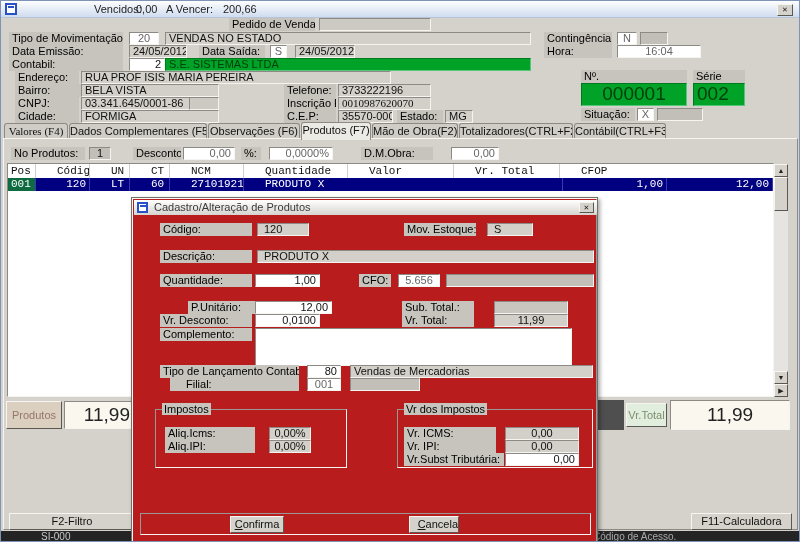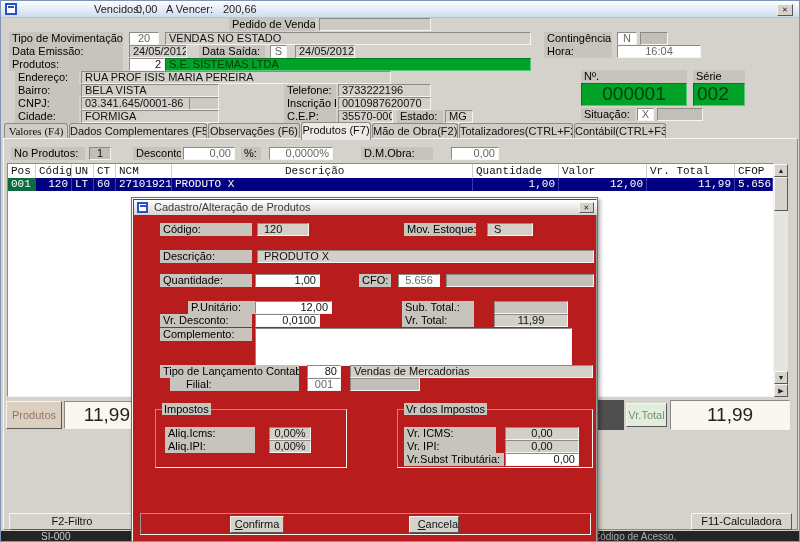--- a/index.html
+++ b/index.html
@@ -25,21 +25,21 @@
   .grn { background:#00a228; color:#00400a; }
   .tab { position:absolute; top:122px; height:16px; line-height:15px; text-align:center;
          background:#d0cdc6; border:1px solid #8d8a85; border-bottom:none;
          border-radius:3px 3px 0 0; overflow:hidden; white-space:nowrap; }
   .tab.active { top:121px; height:18px; background:#eceae5; z-index:3; font-weight:normal; }
   .panel { position:absolute; left:2px; top:137px; width:795px; height:392px;
            border:1px solid; border-color:#f6f5f2 #8d8a85 #8d8a85 #f6f5f2; }
   .tablewrap { position:absolute; left:6px; top:162px; width:767px; height:234px;
            background:#fff; border:1px solid; border-color:#8d8a85 #f5f4f1 #f5f4f1 #8d8a85;
            font-family:"Liberation Mono","DejaVu Sans Mono",monospace; }
-  .trow { display:flex; width:100%; height:14px; line-height:14px; }
+  .trow { display:flex; width:100%; height:14px; line-height:14px;gap:18px; }
   .tc { flex:none; padding:0 3px; border-right:1px solid #cfcfcf; overflow:hidden; white-space:nowrap; }
   .datarow { height:13px; line-height:13px; background:#000080; color:#fff; }
   .datarow .tc { border-right:1px solid #3a3ab0; }
   .c0{width:28px} .c1{width:36px} .c2{width:22px} .c3{width:22px} .c4{width:56px}
   .c5{width:301px} .c6{width:86px} .c7{width:88px} .c8{width:88px} .c9{width:38px;border-right:none}
   .poscell { background:#0e6b3f; }
   .vscroll { position:absolute; left:773px; top:163px; width:14px; height:233px; background:#e6e4e0; }
   .sbtn { position:absolute; left:0; width:14px; height:13px; background:#d5d2cb;
           border:1px solid; border-color:#f6f5f2 #5a5855 #5a5855 #f6f5f2;
           font-size:7px; line-height:11px; text-align:center; color:#222; }
@@ -89,37 +89,37 @@
   <div class="fld" style="left:639px;top:31px;width:28px;background:#c2bfb8;"></div>
 
   <div class="lbl" style="left:8px;top:44px;width:114px;">Data Emissão:</div>
   <div class="fld ctr dark" style="left:128px;top:44px;width:58px;">24/05/2012</div>
   <div class="lbl" style="left:198px;top:44px;width:66px;">Data Saída:</div>
   <div class="inp ctr" style="left:269px;top:44px;width:17px;">S</div>
   <div class="fld ctr dark" style="left:294px;top:44px;width:60px;">24/05/2012</div>
   <div class="lbl" style="left:543px;top:44px;width:68px;">Hora:</div>
   <div class="inp ctr" style="left:616px;top:44px;width:84px;">16:04</div>
 
-  <div class="lbl" style="left:8px;top:57px;width:114px;">Produtos:</div>
+  <div class="lbl" style="left:8px;top:57px;width:114px;">Contabil:</div>
   <div class="inp rt dark" style="left:128px;top:57px;width:36px;">2</div>
   <div class="fld grn" style="left:164px;top:57px;width:366px;border-color:#007a1e #54c878 #54c878 #007a1e;">S.E. SISTEMAS LTDA</div>
 
   <div class="lbl" style="left:14px;top:70px;width:64px;">Endereço:</div>
   <div class="fld" style="left:80px;top:70px;width:310px;">RUA PROF ISIS MARIA PEREIRA</div>
 
   <div class="lbl" style="left:14px;top:83px;width:72px;">Bairro:</div>
   <div class="fld" style="left:80px;top:83px;width:138px;">BELA VISTA</div>
   <div class="lbl" style="left:283px;top:83px;width:52px;">Telefone:</div>
   <div class="fld" style="left:337px;top:83px;width:93px;">3733222196</div>
 
   <div class="lbl" style="left:14px;top:96px;width:64px;">CNPJ:</div>
   <div class="fld" style="left:80px;top:96px;width:122px;">03.341.645/0001-86</div>
   <div class="fld" style="left:188px;top:96px;width:30px;background:#cdcac3;"></div>
   <div class="lbl" style="left:283px;top:96px;width:52px;">Inscrição E</div>
-  <div class="fld" style="left:337px;top:96px;width:93px;">0010987620070</div>
+  <div class="fld" style="left:337px;top:96px;width:93px;font-family:Liberation Serif, serif;">0010987620070</div>
 
   <div class="lbl" style="left:14px;top:109px;width:64px;">Cidade:</div>
   <div class="fld" style="left:80px;top:109px;width:138px;">FORMIGA</div>
   <div class="lbl" style="left:283px;top:109px;width:52px;">C.E.P:</div>
   <div class="fld" style="left:337px;top:109px;width:55px;">35570-000</div>
   <div class="lbl" style="left:396px;top:109px;width:46px;">Estado:</div>
   <div class="fld" style="left:444px;top:109px;width:28px;">MG</div>
 
   <div class="lbl" style="left:580px;top:69px;width:106px;">Nº.</div>
   <div class="lbl" style="left:692px;top:69px;width:52px;">Série</div>
@@ -148,21 +148,20 @@
   <div class="lbl" style="left:360px;top:146px;width:72px;">D.M.Obra:</div>
   <div class="inp rt" style="left:450px;top:146px;width:48px;">0,00</div>
 
   <div class="tablewrap">
     <div class="trow">
       <span class="tc c0">Pos</span>
       <span class="tc c1">Códig</span>
       <span class="tc c2">UN</span>
       <span class="tc c3">CT</span>
       <span class="tc c4">NCM</span>
-      <span class="tc c5" style="text-indent:110px;">Descrição</span>
       <span class="tc c6">Quantidade</span>
       <span class="tc c7">Valor</span>
       <span class="tc c8">Vr. Total</span>
       <span class="tc c9">CFOP</span>
     </div>
     <div class="trow datarow">
       <span class="tc c0 poscell">001</span>
       <span class="tc c1 rt">120</span>
       <span class="tc c2">LT</span>
       <span class="tc c3">60</span>

